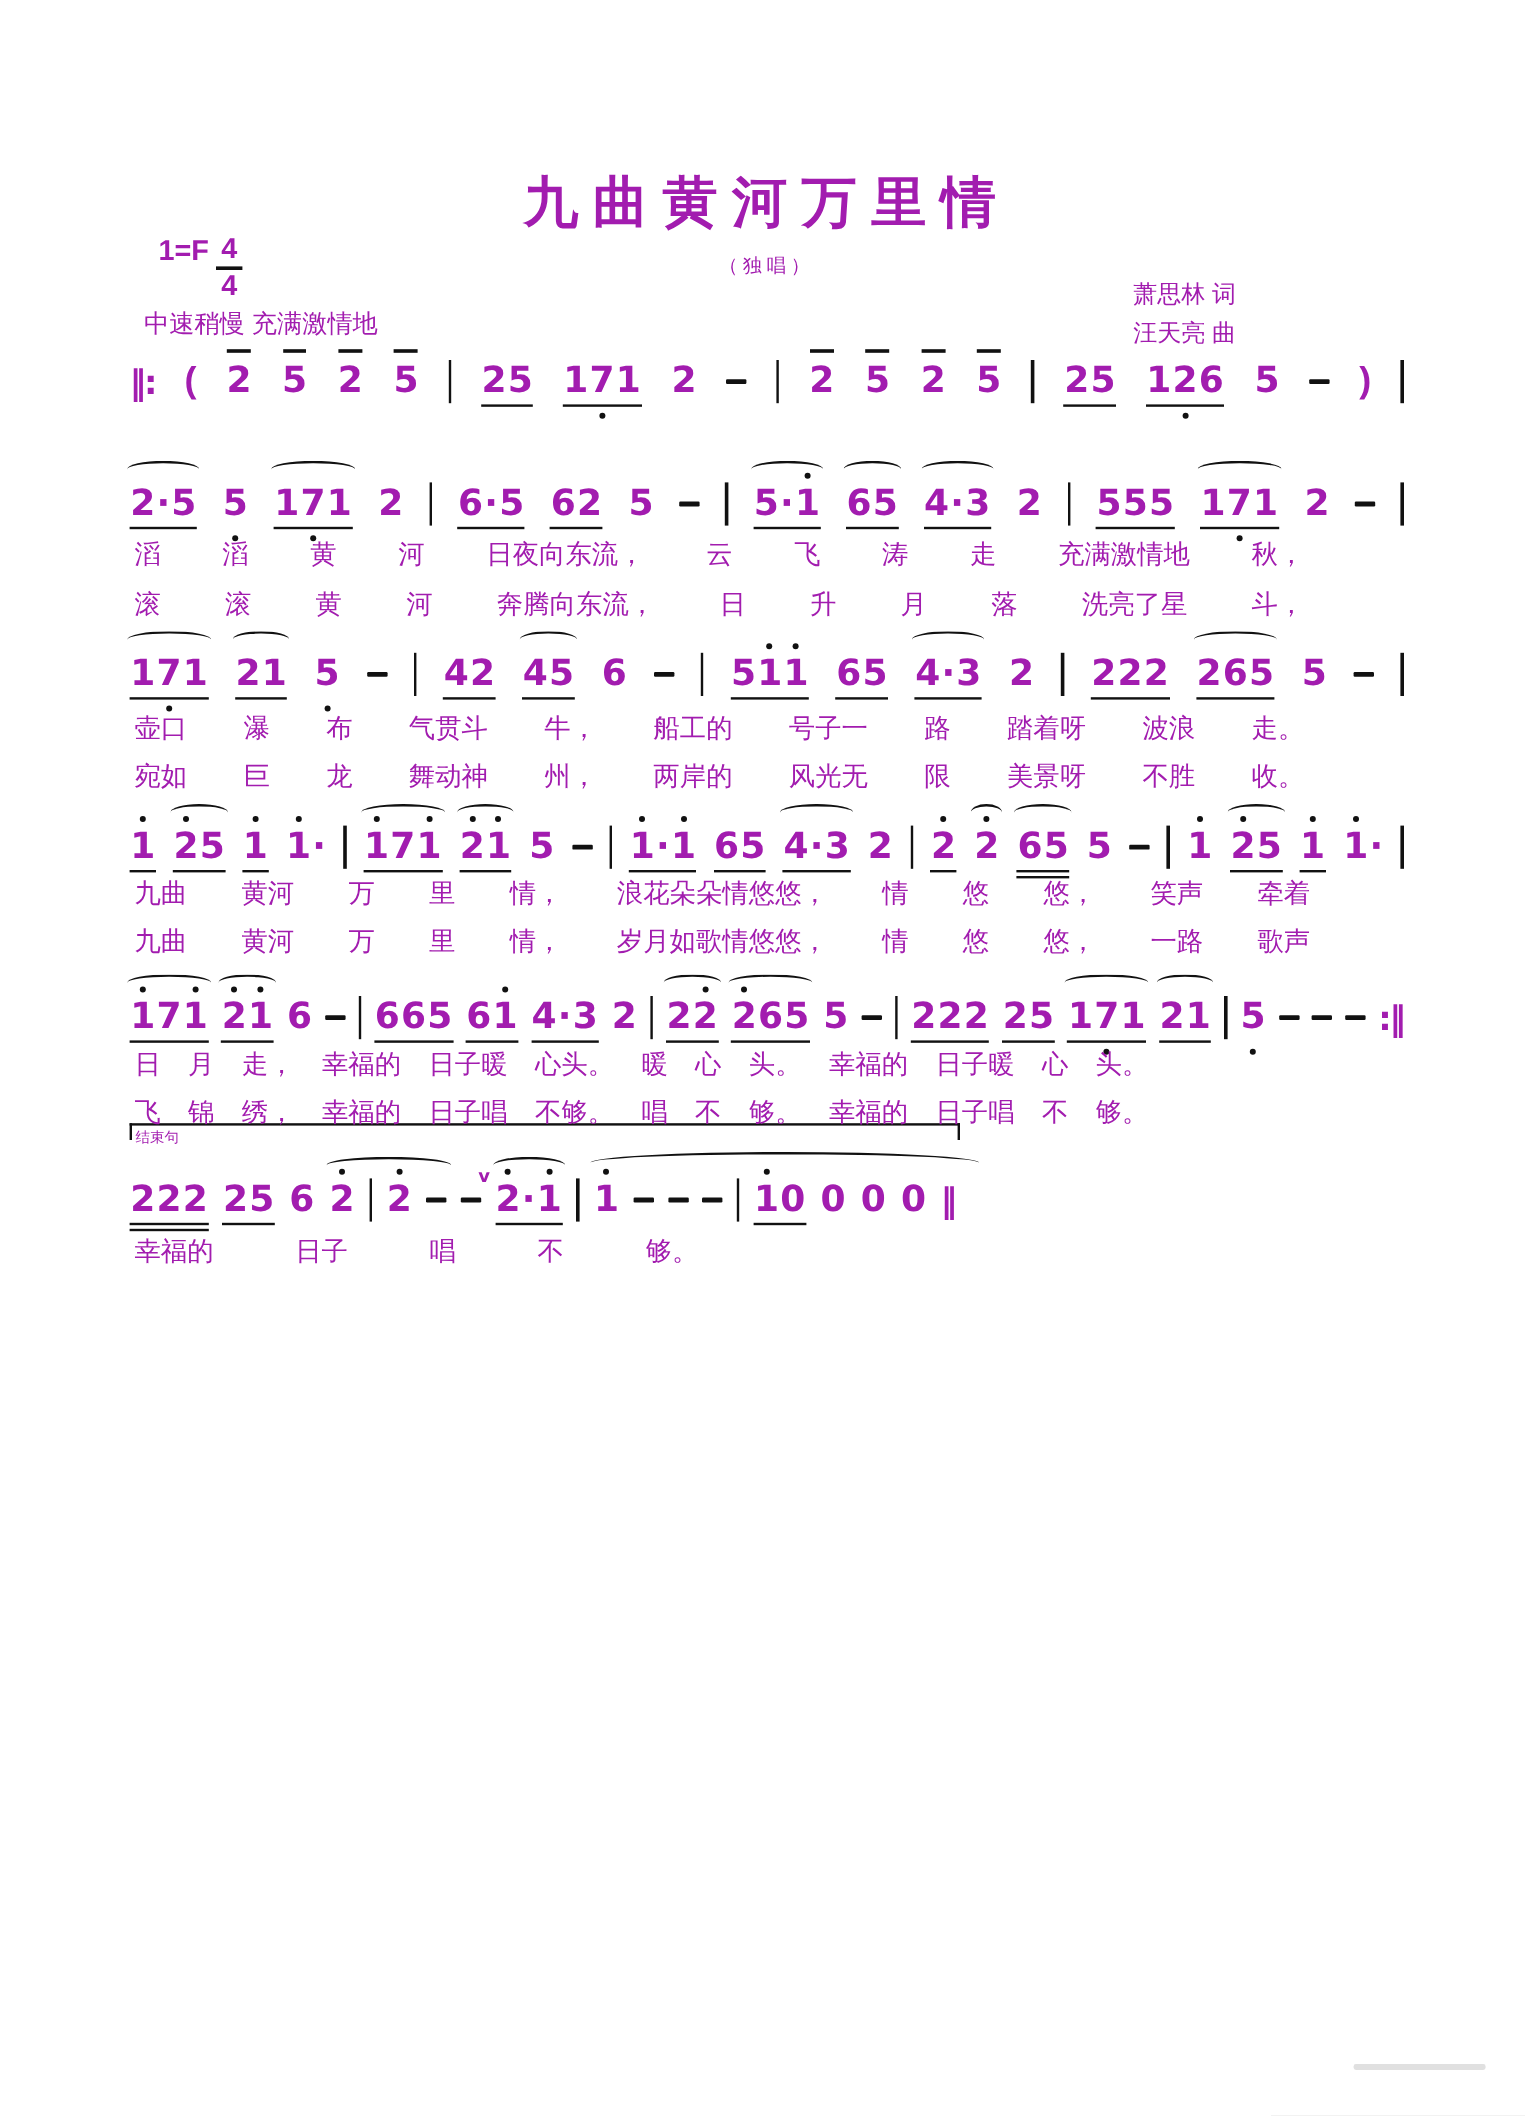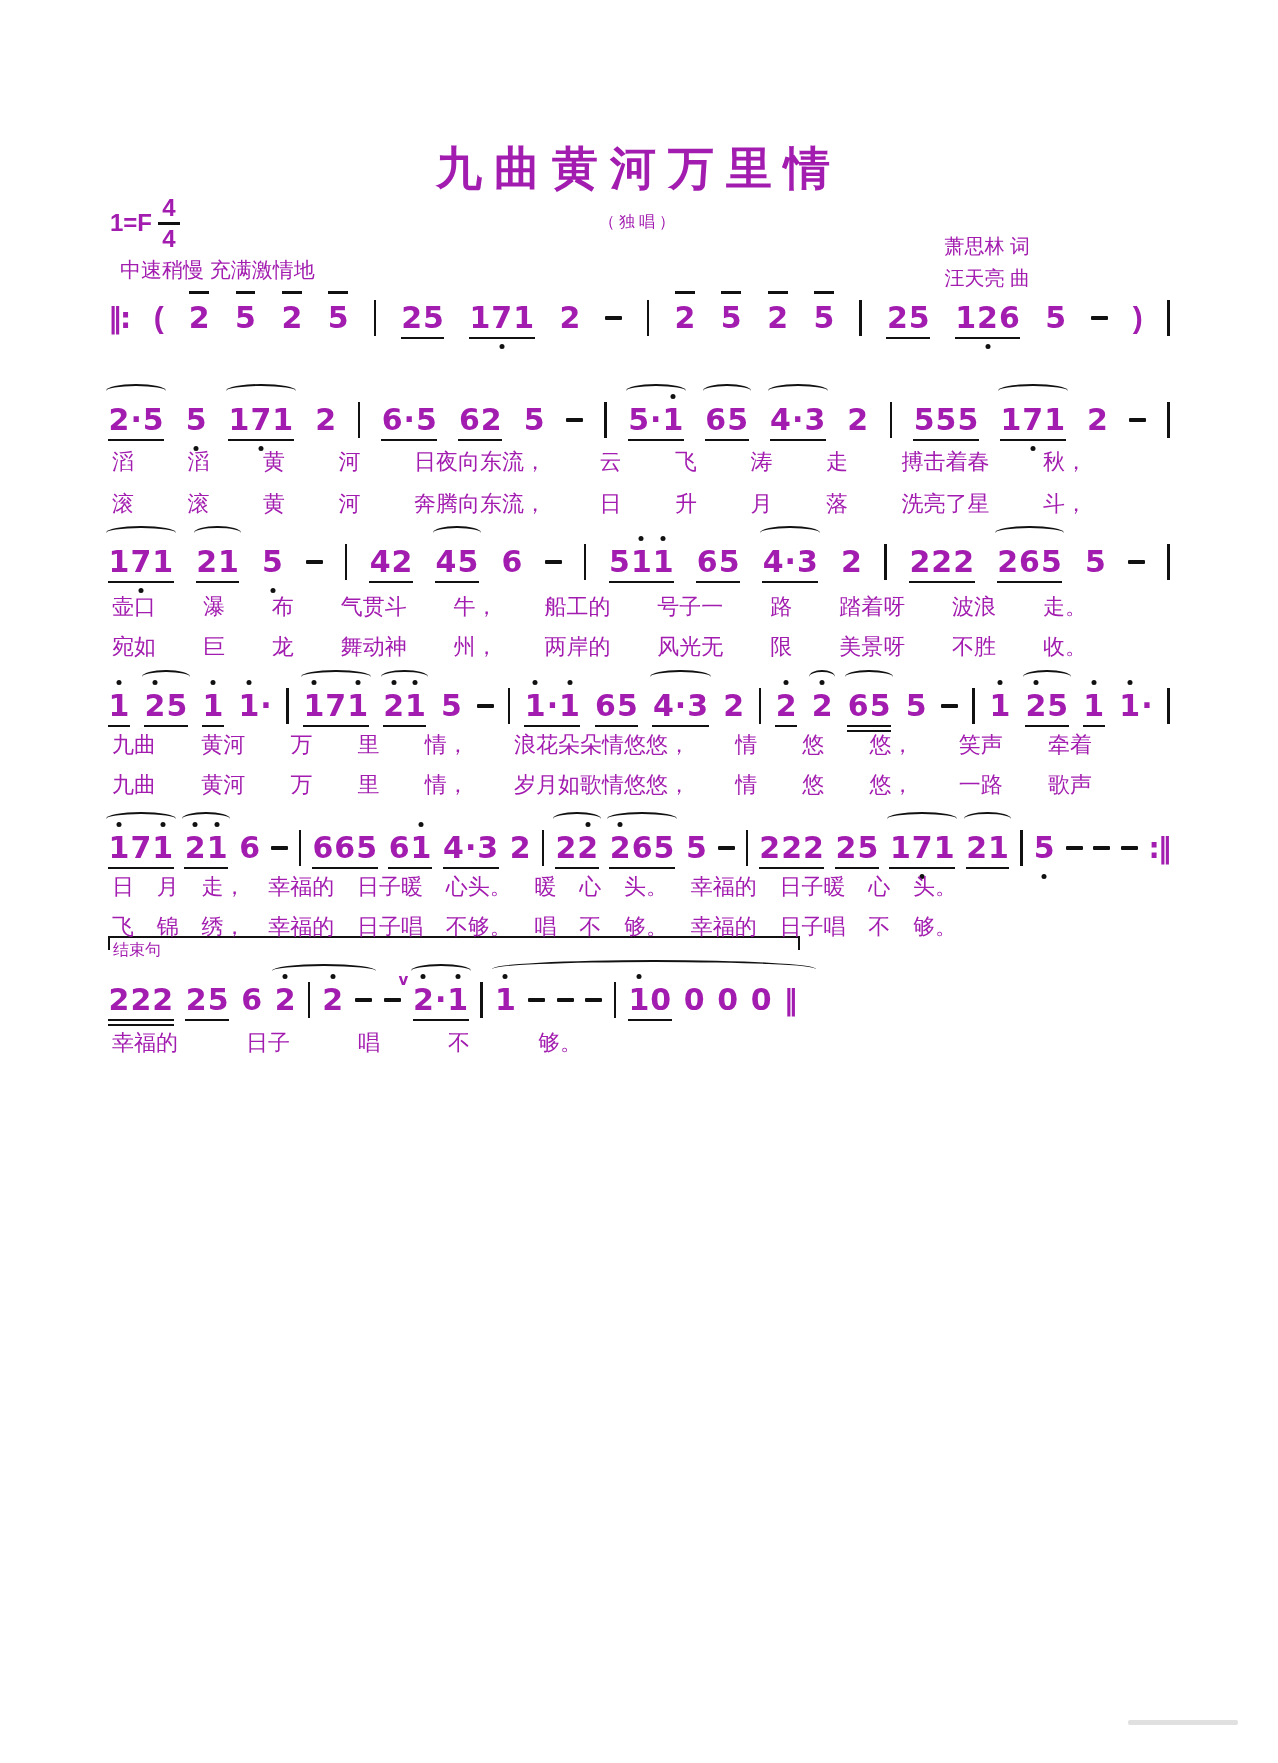--- a/index.html
+++ b/index.html
@@ -2,22 +2,22 @@
 <html><head>
 <meta charset="utf-8">
 <style>
   html,body{margin:0;padding:0;background:#e8e8e8;}
   .page{position:relative;width:1278px;height:1763px;background:#ffffff;margin:0 auto;
         font-family:"Liberation Sans","DejaVu Sans",sans-serif;color:#a21caf;overflow:hidden;}
   .title{position:absolute;top:138px;left:0;width:100%;text-align:center;
          font-size:46px;font-weight:700;letter-spacing:12px;margin:0;}
   .subtitle{position:absolute;top:212px;left:0;width:100%;text-align:center;
             font-size:16px;letter-spacing:4px;}
-  .keysig{position:absolute;top:196px;left:110px;font-size:24px;font-weight:600;
-          display:flex;align-items:center;gap:6px;}
+  .keysig{position:absolute;top:196px;left:132px;font-size:24px;font-weight:600;
+          display:flex;align-items:flex-start;gap:6px;}
   .frac{display:inline-flex;flex-direction:column;align-items:center;line-height:1;}
   .frac b{font-size:24px;font-weight:700;}
   .frac i{display:block;width:22px;height:2.5px;background:#111;margin:2px 0;}
   .tempo{position:absolute;top:256px;left:120px;font-size:21px;}
   .credits{position:absolute;top:230px;right:248px;text-align:center;font-size:20px;line-height:1.6;}
 
   .mline{position:absolute;left:108px;display:flex;align-items:center;
          justify-content:space-between;height:44px;}
   .cell{position:relative;display:inline-flex;align-items:center;
         font-family:"DejaVu Sans","Liberation Sans",sans-serif;
@@ -41,21 +41,21 @@
        font-family:"DejaVu Sans",sans-serif;}
   .dash{display:inline-block;width:17px;height:4.5px;background:#111;border-radius:1px;}
   .paren{font-size:30px;font-weight:700;}
 
   .lyr{position:absolute;left:112px;display:flex;justify-content:space-between;
        font-size:22px;font-weight:500;white-space:nowrap;}
   .lyr span{display:inline-block;}
 
   .endbracket{position:absolute;left:108px;top:936px;width:688px;height:12px;
               border-top:2px solid #111;border-left:2px solid #111;border-right:2px solid #111;}
-  .endlabel{position:absolute;left:3px;top:2px;font-size:16px;}
+  .endlabel{position:absolute;left:3px;top:2px;font-size:12px;}
   .watermark{position:absolute;left:1128px;top:1720px;width:110px;height:5px;
              background:#bbb;opacity:.45;border-radius:2px;}
 </style>
 </head>
 <body>
 
 <div class="page">
   <h1 class="title">九曲黄河万里情</h1>
   <div class="subtitle">（独唱）</div>
 
@@ -235,21 +235,21 @@
       <div class="lyr" style="top: 447px; width: 975px;">
         <span>滔</span>
         <span>滔</span>
         <span>黄</span>
         <span>河</span>
         <span>日夜向东流，</span>
         <span>云</span>
         <span>飞</span>
         <span>涛</span>
         <span>走</span>
-        <span>搏击着春</span>
+        <span>充满激情地</span>
         <span>秋，</span>
       </div>
       <div class="lyr" style="top: 489px; width: 975px;">
         <span>滚</span>
         <span>滚</span>
         <span>黄</span>
         <span>河</span>
         <span>奔腾向东流，</span>
         <span>日</span>
         <span>升</span>

